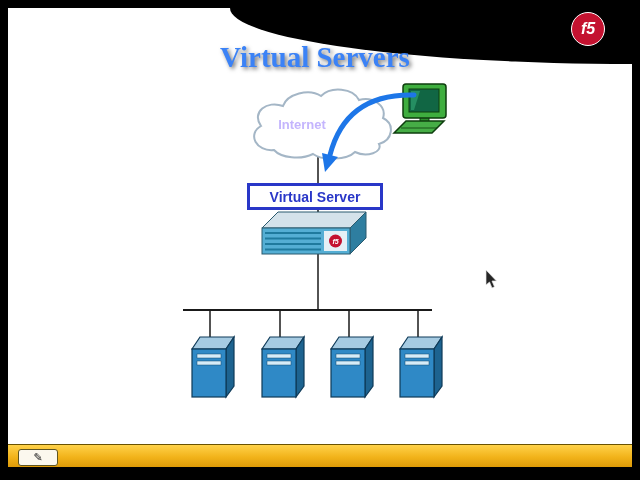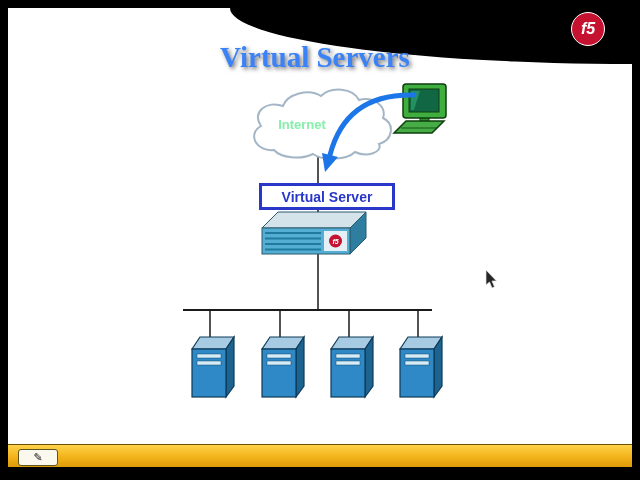--- a/index.html
+++ b/index.html
@@ -6,24 +6,24 @@
   .frame{position:relative;width:640px;height:480px;background:#000;overflow:hidden;
          font-family:"Liberation Sans",sans-serif;}
   .slide{position:absolute;left:8px;top:8px;width:624px;height:436px;background:#ffffff;}
   .swoosh{position:absolute;left:230px;top:8px;width:402px;height:56px;background:#000;
           border-bottom-left-radius:100% 100%;z-index:2;}
   .title{position:absolute;left:160px;top:22px;width:310px;text-align:center;z-index:3;
          font-family:"Liberation Serif",serif;font-weight:bold;font-size:29px;
          color:#3b82f6;text-shadow:2px 2px 4px rgba(0,0,0,.55);}
   .diagram-svg{position:absolute;left:0;top:0;width:640px;height:480px;z-index:4;}
   .internet-label{position:absolute;left:260px;top:117px;width:84px;text-align:center;z-index:5;
-         font-weight:bold;font-size:13px;color:#86efac;}
+         font-weight:bold;font-size:13px;color:#c4b5fd;}
   .vs-box{position:absolute;left:247px;top:183px;width:136px;height:27px;box-sizing:border-box;
          border:3px solid #2937c8;background:#fff;display:flex;align-items:center;justify-content:center;
-         z-index:5;font-weight:bold;font-size:14px;color:#2937c8;margin-left:12px;}
+         z-index:5;font-weight:bold;font-size:14px;color:#2937c8;}
   .f5-logo{position:absolute;left:571px;top:12px;width:34px;height:34px;border-radius:50%;
          background:#c41230;border:1px solid #fff;box-sizing:border-box;z-index:6;
          display:flex;align-items:center;justify-content:center;
          color:#fff;font-style:italic;font-weight:bold;font-size:16px;}
   .bottom-bar{position:absolute;left:8px;top:444px;width:624px;height:23px;z-index:6;
          background:linear-gradient(180deg,#ffd24a 0%,#f2b31a 55%,#dd9a08 100%);
          border-top:1px solid #6a5200;box-sizing:border-box;}
   .pencil-btn{position:absolute;left:10px;top:4px;width:38px;height:15px;background:#fbf8ee;
          border:1px solid #5f5520;border-radius:3px;display:flex;align-items:center;justify-content:center;
          font-size:11px;line-height:11px;color:#222;cursor:pointer;}

